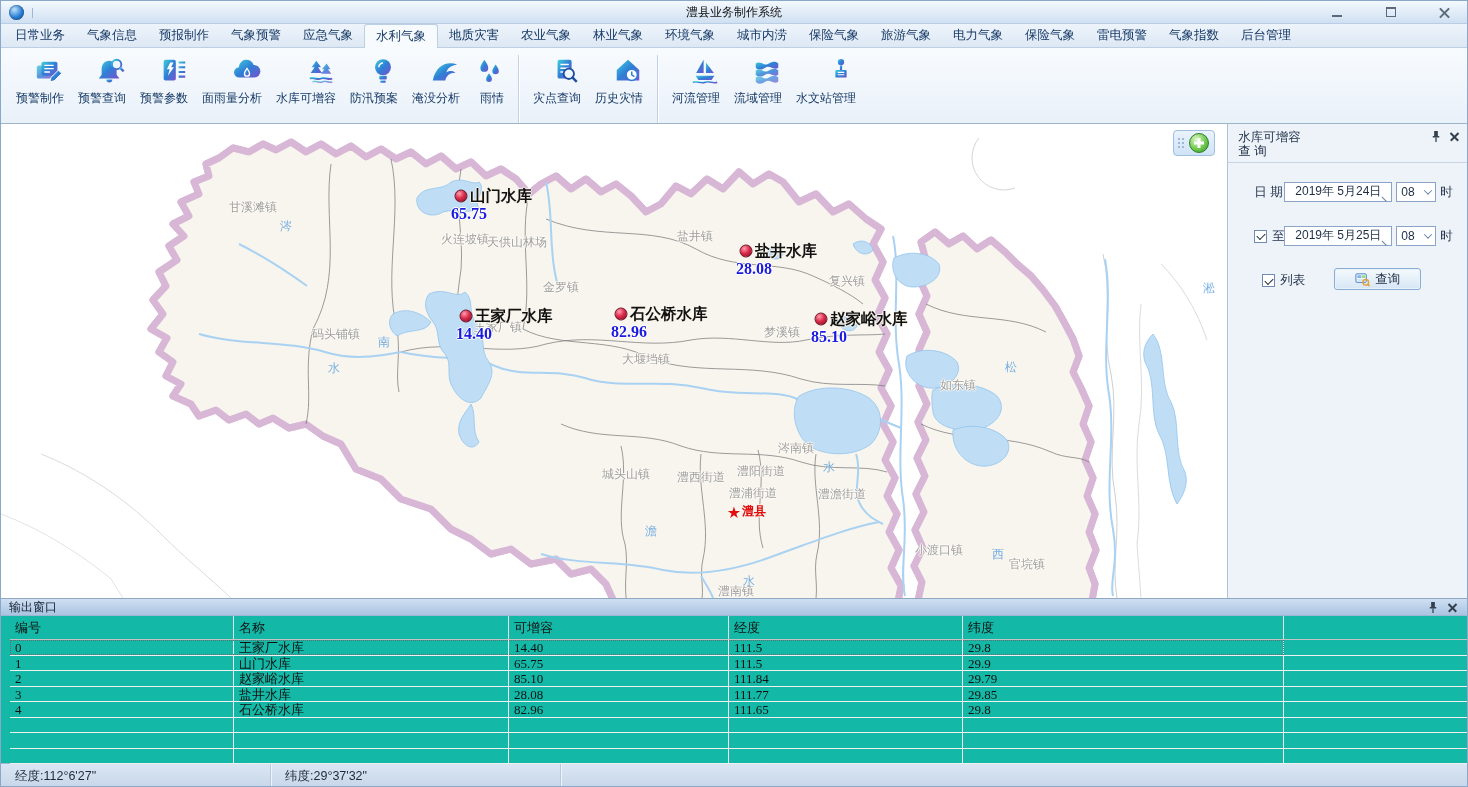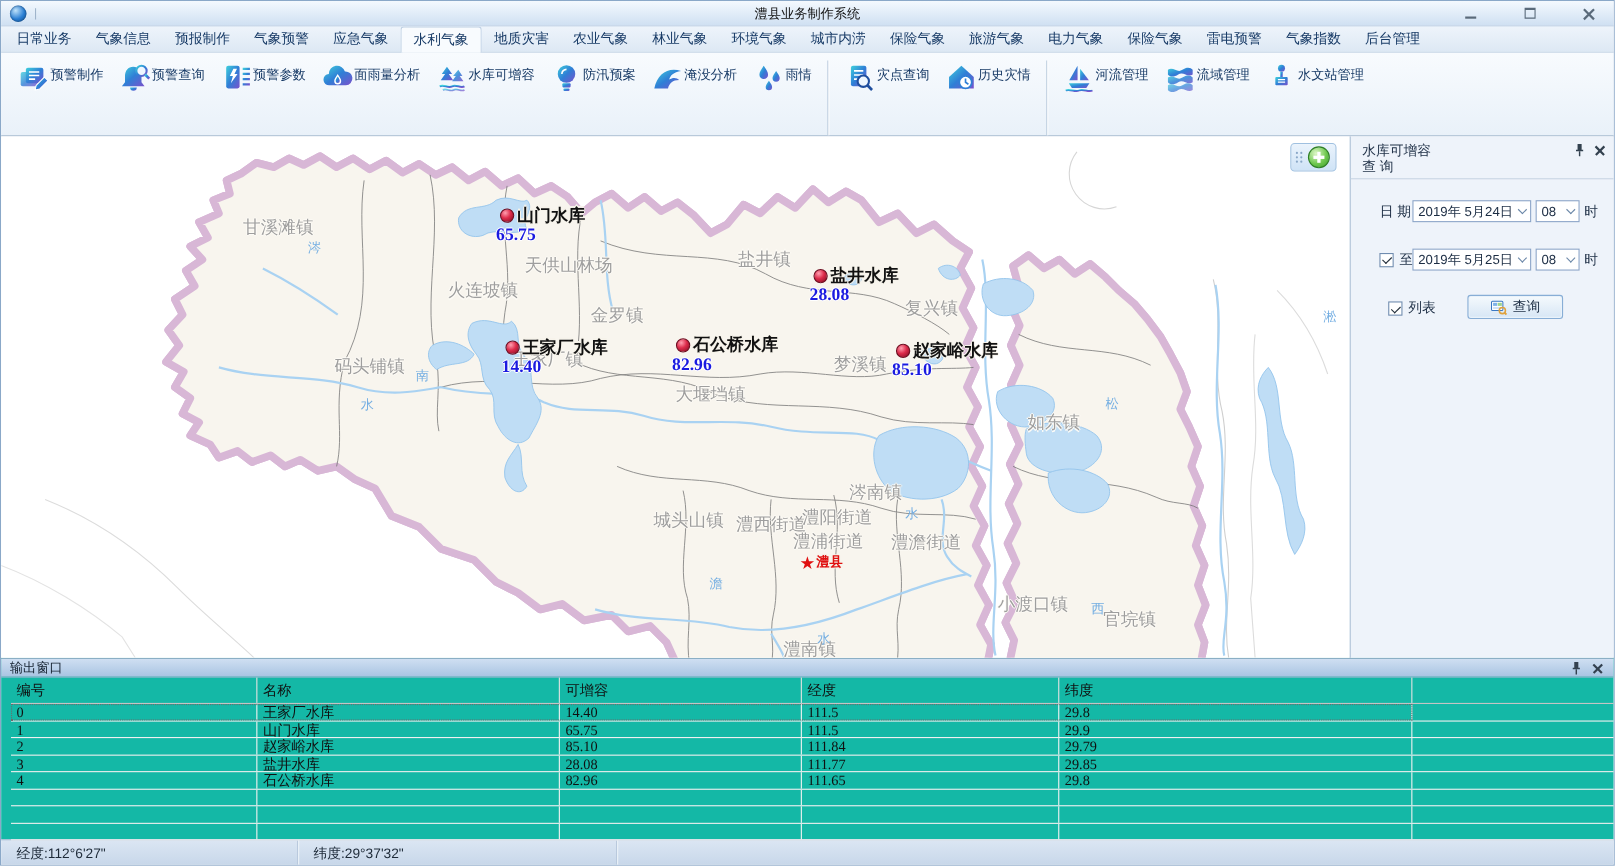--- a/index.html
+++ b/index.html
@@ -19,31 +19,31 @@
   .wb-close::before,.wb-close::after { content:""; position:absolute; left:-1px; top:5px; width:13px; height:2px; background:#5a6a7a; }
   .wb-close::before { transform:rotate(45deg); } .wb-close::after { transform:rotate(-45deg); }
 
   
   .menubar { height:24px; background:linear-gradient(#eef4fb,#dde8f4); border-bottom:1px solid #bdcfe3; display:flex; padding-left:3px; }
   .menu-item { padding:0 11px; display:flex; align-items:center; font-size:12.5px; color:#173a66; cursor:pointer; white-space:nowrap; }
   .menu-item.active { background:#f8fbfe; border:1px solid #bdcfe3; border-bottom:none; border-radius:3px 3px 0 0; margin-bottom:-1px; }
 
   
   .toolbar { height:76px; background:linear-gradient(#f8fbfe,#e9f1f9); border-bottom:1px solid #9db4cb; display:flex; align-items:flex-start; padding:7px 0 0 8px; }
-  .tool-item { display:flex; flex-direction:row; align-items:flex-start; padding:1px 7px; cursor:pointer;font-family:Liberation Mono, monospace; }
+  .tool-item { display:flex; flex-direction:column; align-items:flex-end; padding:1px 7px; cursor:pointer;font-family:Liberation Mono, monospace; }
   .tico { width:30px; height:30px; }
   .tool-label { font-size:12px; color:#173a66; margin-top:4px; white-space:nowrap; }
   .tool-sep { width:1px; background:#c3d2e2; box-shadow:1px 0 0 #ffffff; margin:0 7px; align-self:stretch; }
 
   
   .main { display:flex; height:474px; }
   .map-area { position:relative; width:1228px; height:474px; background:#fff; overflow:hidden; }
   .map-area svg.mapsvg { position:absolute; left:0; top:0; }
   .map-overlay { position:absolute; inset:0; }
-  .town { position:absolute; transform:translate(-50%,-50%); font-size:16px; color:#9e9e9e; white-space:nowrap;
+  .town { position:absolute; transform:translate(-50%,-50%); font-size:12px; color:#9e9e9e; white-space:nowrap;
     text-shadow:1px 0 0 #fdfbf6,-1px 0 0 #fdfbf6,0 1px 0 #fdfbf6,0 -1px 0 #fdfbf6; }
   .river-label { position:absolute; transform:translate(-50%,-50%); font-size:12px; color:#74aee2; white-space:nowrap; }
   .res-marker { position:absolute; width:13px; height:13px; border-radius:50%; transform:translate(-50%,-50%); cursor:pointer;
     background:radial-gradient(circle at 35% 28%, #ff9fb0, #dd2c4b 45%, #8e1128 90%); border:1px solid #6e0c20; }
   .res-name { position:absolute; transform:translate(0,-50%); font-family:"Liberation Serif",serif; font-weight:bold; font-size:15.5px; color:#111; white-space:nowrap;
     text-shadow:1px 0 0 #f6f3ea,-1px 0 0 #f6f3ea,0 1px 0 #f6f3ea,0 -1px 0 #f6f3ea; }
   .res-value { position:absolute; transform:translate(-50%,0); font-family:"Liberation Serif",serif; font-weight:bold; font-size:16px; color:#1a1ae0; white-space:nowrap;
     text-shadow:1px 0 0 #ffffff,-1px 0 0 #ffffff,0 1px 0 #ffffff,0 -1px 0 #ffffff; }
   .seat-star { position:absolute; transform:translate(-50%,-50%); color:#e01010; font-size:16px; line-height:1; }
   .seat-name { position:absolute; transform:translate(0,-50%); color:#e01010; font-size:12px; font-weight:bold; white-space:nowrap;
@@ -61,21 +61,21 @@
   .right-panel { width:240px; background:#eef3fa; border-left:1px solid #b0c2d8; position:relative; font-size:12.5px; color:#1c2d44; }
   .panel-title { padding:6px 0 0 10px; line-height:14px; }
   .panel-sub { padding:0 0 4px 10px; line-height:14px; border-bottom:1px solid #c9d5e4; }
   .panel-icons { position:absolute; top:6px; right:8px; display:flex; gap:9px; align-items:center; }
   .x-icon { position:relative; width:9px; height:9px; cursor:pointer; }
   .x-icon::before,.x-icon::after { content:""; position:absolute; left:-1px; top:3.5px; width:11px; height:1.6px; background:#33414f; }
   .x-icon::before { transform:rotate(45deg); } .x-icon::after { transform:rotate(-45deg); }
   .prow { position:absolute; display:flex; align-items:center; }
   .plabel { width:30px; }
   .combo { height:20px; border:1px solid #8aa4c8; background:#fff; display:flex; align-items:center; font-size:12px; color:#1c2d44; padding:0 4px; margin-right:4px; }
-  .combo.date { width:108px; } .combo.hour { width:40px; }
+  .combo.date { width:108px;flex-direction:column; } .combo.hour { width:40px; }
   .chev { margin-left:auto; width:6px; height:6px; border-right:1.4px solid #6b87a8; border-bottom:1.4px solid #6b87a8; transform:rotate(45deg) translate(-1px,-1px); }
   .checkbox { width:13px; height:13px; background:#fff; border:1px solid #6f8cb0; position:relative; margin-right:5px; cursor:pointer; flex:none; }
   .checkbox.checked::after { content:""; position:absolute; left:2px; top:2.5px; width:7px; height:4px; border-left:1.8px solid #24303c; border-bottom:1.8px solid #24303c; transform:rotate(-45deg); }
   .query-btn { position:absolute; left:106px; top:144px; width:87px; height:22px; border:1px solid #88aed6; border-radius:3px;
     background:linear-gradient(#f5fafd,#d7e6f5); display:flex; align-items:center; justify-content:center; gap:5px; cursor:pointer; box-shadow:0 0 0 1px #e9f2fa inset; }
 
   
   .output { height:165px; border-top:1px solid #8fa9c4; background:#14b8a6; }
   .output-head { height:17px; background:linear-gradient(#cfdff2,#a9c4e2); border-bottom:1px solid #9db6d2; display:flex; align-items:center; padding:0 8px; font-size:12px; color:#14212f; position:relative; }
   .output-icons { position:absolute; right:10px; top:2px; display:flex; gap:10px; align-items:center; }
@@ -370,21 +370,21 @@
           <path d="M906,232 C922,222 946,226 956,238 C962,250 950,262 934,264 C916,266 900,248 906,232 Z"></path>
           <path d="M932,266 C952,256 982,260 996,272 C1006,284 998,298 982,304 C962,310 934,304 932,288 C931,280 930,272 932,266 Z"></path>
           <path d="M952,306 C972,298 996,304 1006,316 C1012,328 1002,340 986,342 C968,344 950,328 952,306 Z"></path>
           <path d="M766,128 C772,122 780,124 782,130 C780,136 770,138 766,128 Z"></path>
           <path d="M836,196 C844,190 854,194 856,202 C852,210 840,208 836,196 Z"></path>
           <path d="M852,120 C860,114 870,118 872,126 C868,132 856,132 852,120 Z"></path>
         </g>
       </svg>
       <div class="map-overlay">
           <span class="town" style="left: 252px; top: 83px;">甘溪滩镇</span>
-          <span class="town" style="left: 438px; top: 115px; margin-top: 26px;">火连坡镇</span>
+          <span class="town" style="left: 464px; top: 115px;">火连坡镇</span>
           <span class="town" style="left: 516px; top: 118px;">天供山林场</span>
           <span class="town" style="left: 560px; top: 163px;">金罗镇</span>
           <span class="town" style="left: 694px; top: 112px;">盐井镇</span>
           <span class="town" style="left: 846px; top: 157px;">复兴镇</span>
           <span class="town" style="left: 781px; top: 208px;">梦溪镇</span>
           <span class="town" style="left: 335px; top: 210px;">码头铺镇</span>
           <span class="town" style="left: 497px; top: 203px;">王家厂镇</span>
           <span class="town" style="left: 645px; top: 235px;">大堰垱镇</span>
           <span class="town" style="left: 795px; top: 285px; margin-top: 39px;">涔南镇</span>
           <span class="town" style="left: 957px; top: 261px;">如东镇</span>

